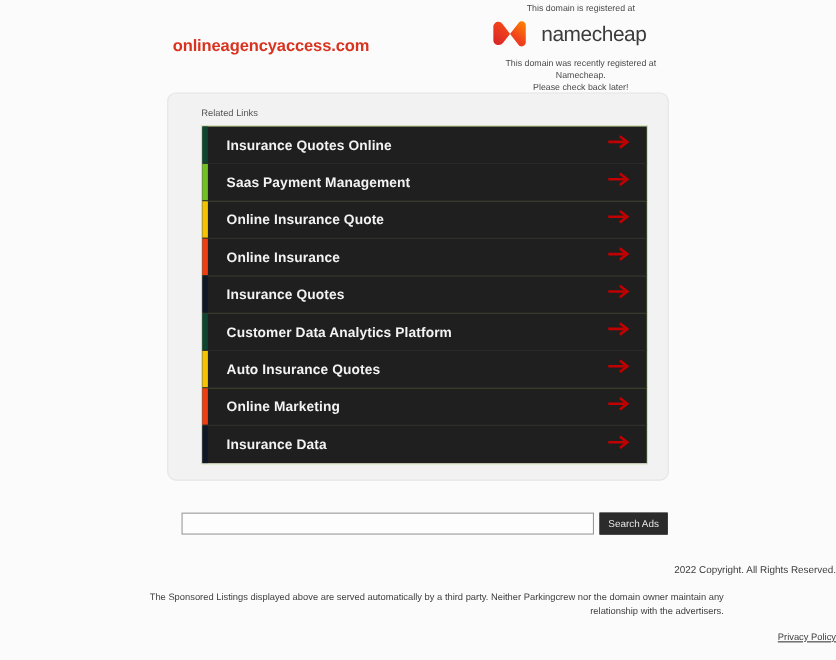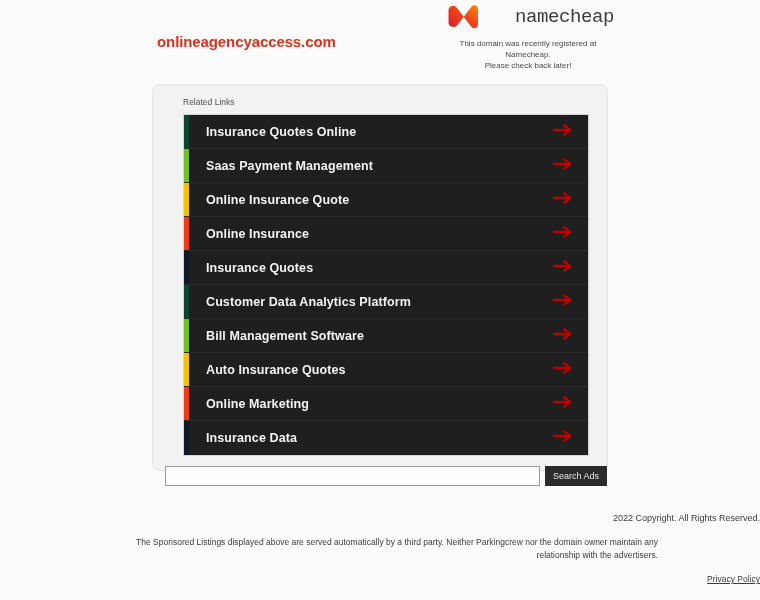--- a/index.html
+++ b/index.html
@@ -45,24 +45,23 @@
   }
   .nc-registered-at {
     font-size: 8px;
     color: #4a4a4a;
     margin-bottom: 3px;
     line-height: 11px;
   }
   .nc-logo-row {
     display: flex;
     align-items: center;
-    justify-content: space-between;
+    justify-content: flex-start;
     gap: 6px;
     height: 30px;
-    font-family: Liberation Mono, monospace;
   }
   .nc-mark { display: block; }
   .nc-wordmark {
     font-size: 19px;
     color: #3c3c3c;
     letter-spacing: -0.4px;
     line-height: 19px;
   }
   .nc-note {
     margin-top: 6px;
@@ -191,20 +190,21 @@
 </head>
 <body>
 
 <div class="page">
 
   <div class="header">
 
     <div class="domain-name">onlineagencyaccess.com</div>
 
     <div class="nc-block">
+      <div class="nc-registered-at">This domain is registered at</div>
 
       <div class="nc-logo-row">
         <span class="nc-mark">
           <svg width="44" height="28" viewBox="0 0 44 28" aria-hidden="true">
             <defs>
               <linearGradient id="ncg" x1="0" y1="1" x2="1" y2="0">
                 <stop offset="0%" stop-color="#d4202a"></stop>
                 <stop offset="55%" stop-color="#f1441b"></stop>
                 <stop offset="100%" stop-color="#ff8a00"></stop>
               </linearGradient>
@@ -268,28 +268,20 @@
         </div>
         <div class="link-row">
           <span class="accent" style="background: rgb(14, 68, 48);"></span>
           <span class="link-label">Customer Data Analytics Platform</span>
           <span class="arrow"><svg width="20" height="14" viewBox="0 0 20 14" aria-hidden="true">
               <path d="M1 7 H16" stroke="#c20000" stroke-width="2.4" stroke-linecap="butt"></path>
               <path d="M11.5 1.8 L18.2 7 L11.5 12.2" fill="none" stroke="#c20000" stroke-width="2.4" stroke-linecap="butt" stroke-linejoin="miter"></path>
             </svg></span>
         </div>
         <div class="link-row">
-          <span class="accent" style="background: rgb(114, 191, 36);"></span>
-          <span class="link-label">Bill Management Software</span>
-          <span class="arrow"><svg width="20" height="14" viewBox="0 0 20 14" aria-hidden="true">
-              <path d="M1 7 H16" stroke="#c20000" stroke-width="2.4" stroke-linecap="butt"></path>
-              <path d="M11.5 1.8 L18.2 7 L11.5 12.2" fill="none" stroke="#c20000" stroke-width="2.4" stroke-linecap="butt" stroke-linejoin="miter"></path>
-            </svg></span>
-        </div>
-        <div class="link-row">
           <span class="accent" style="background: rgb(245, 196, 0);"></span>
           <span class="link-label">Auto Insurance Quotes</span>
           <span class="arrow"><svg width="20" height="14" viewBox="0 0 20 14" aria-hidden="true">
               <path d="M1 7 H16" stroke="#c20000" stroke-width="2.4" stroke-linecap="butt"></path>
               <path d="M11.5 1.8 L18.2 7 L11.5 12.2" fill="none" stroke="#c20000" stroke-width="2.4" stroke-linecap="butt" stroke-linejoin="miter"></path>
             </svg></span>
         </div>
         <div class="link-row">
           <span class="accent" style="background: rgb(240, 60, 18);"></span>
           <span class="link-label">Online Marketing</span>

